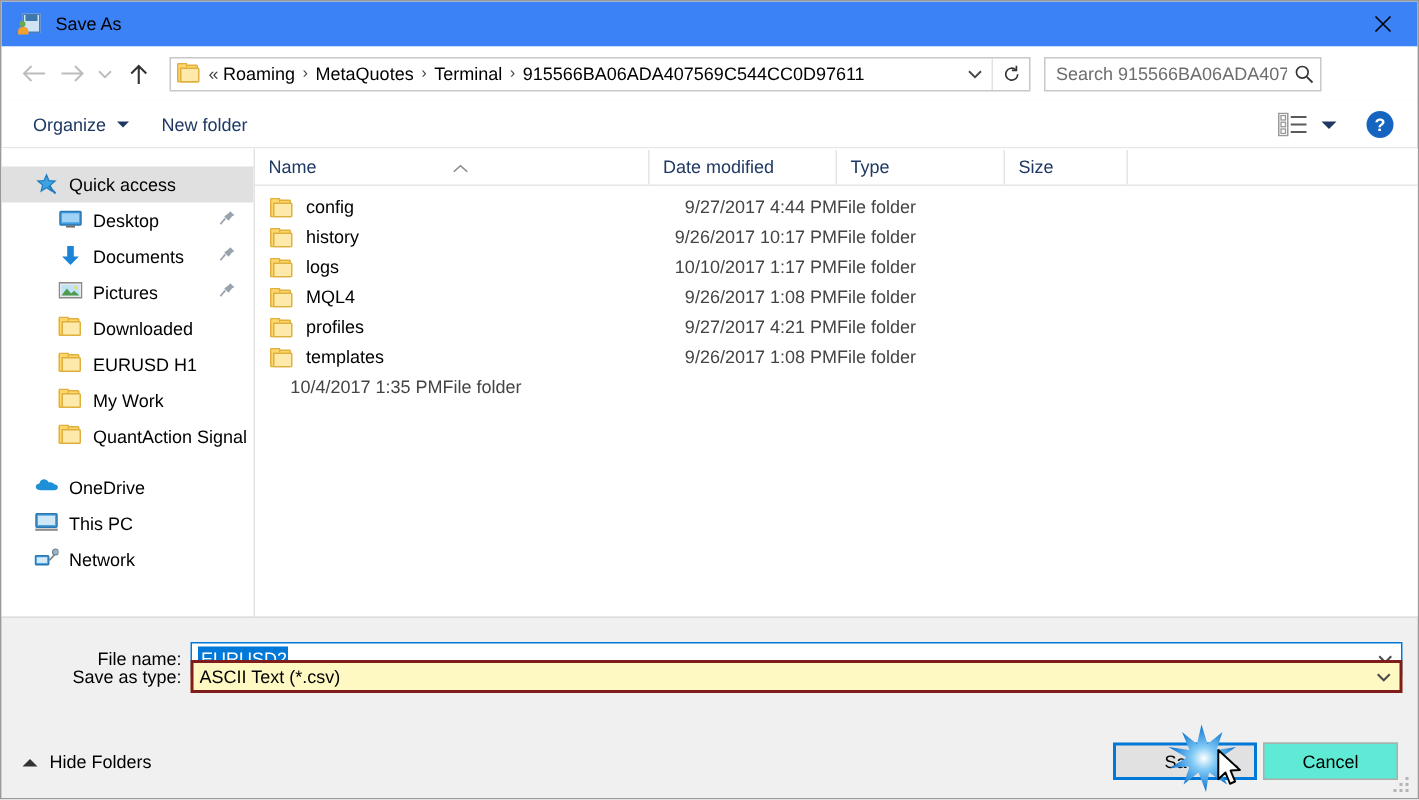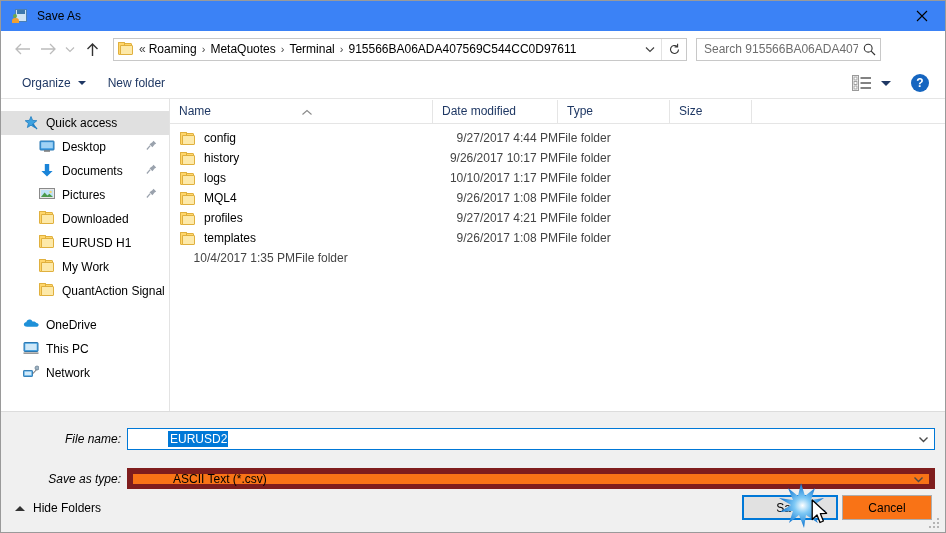--- a/index.html
+++ b/index.html
@@ -379,48 +379,46 @@
     background: #f0f0f0;
     border-top: 1px solid #dcdcdc;
     box-sizing: border-box;
   }
   .form-row {
     position: absolute;
     display: flex;
     align-items: center;
   }
   .form-row.fn { left: 0; top: 16px; }
-  .form-row.st { left: 0; top: 28px; margin-top: 28px; }
+  .form-row.st { left: 0; top: 28px; }
   .form-label {
     width: 126px;
     text-align: right;
     padding-right: 6px;
     font-size: 12px;
     color: #000;
     box-sizing: border-box;
     flex: none;
-    font-style: italic;
   }
   .combo {
     width: 808px;
     height: 22px;
     box-sizing: border-box;
     display: flex;
     align-items: center;
     position: relative;
     flex: none;
-    padding-left: 36px;
   }
   .combo.filename {
     background: #ffffff;
     border: 1px solid #0078d7;
   }
   .combo.savetype {
-    background: #f97316;
-    border: 6px solid #7f1d1d;
+    background: #fef9c3;
+    border: 2px solid #7f1d1d;
   }
   .combo-value {
     font-size: 12px;
     margin-left: 4px;
     color: #000;
     flex: 1;
     overflow: hidden;
     white-space: nowrap;
   }
   .combo-value.selected-text {
@@ -458,21 +456,21 @@
     border-left: 5px solid transparent;
     border-right: 5px solid transparent;
     border-bottom: 5px solid #333;
     margin-right: 8px;
   }
   .hf-text { font-size: 12px; color: #000; }
 
   .btn {
     position: absolute;
     height: 25px;
-    background: #f97316;
+    background: #5eead4;
     border: 1px solid #adadad;
     box-sizing: border-box;
     font-size: 12px;
     color: #000;
     display: flex;
     align-items: center;
     justify-content: center;
   }
   .btn.save {
     left: 741px; top: 494px;

